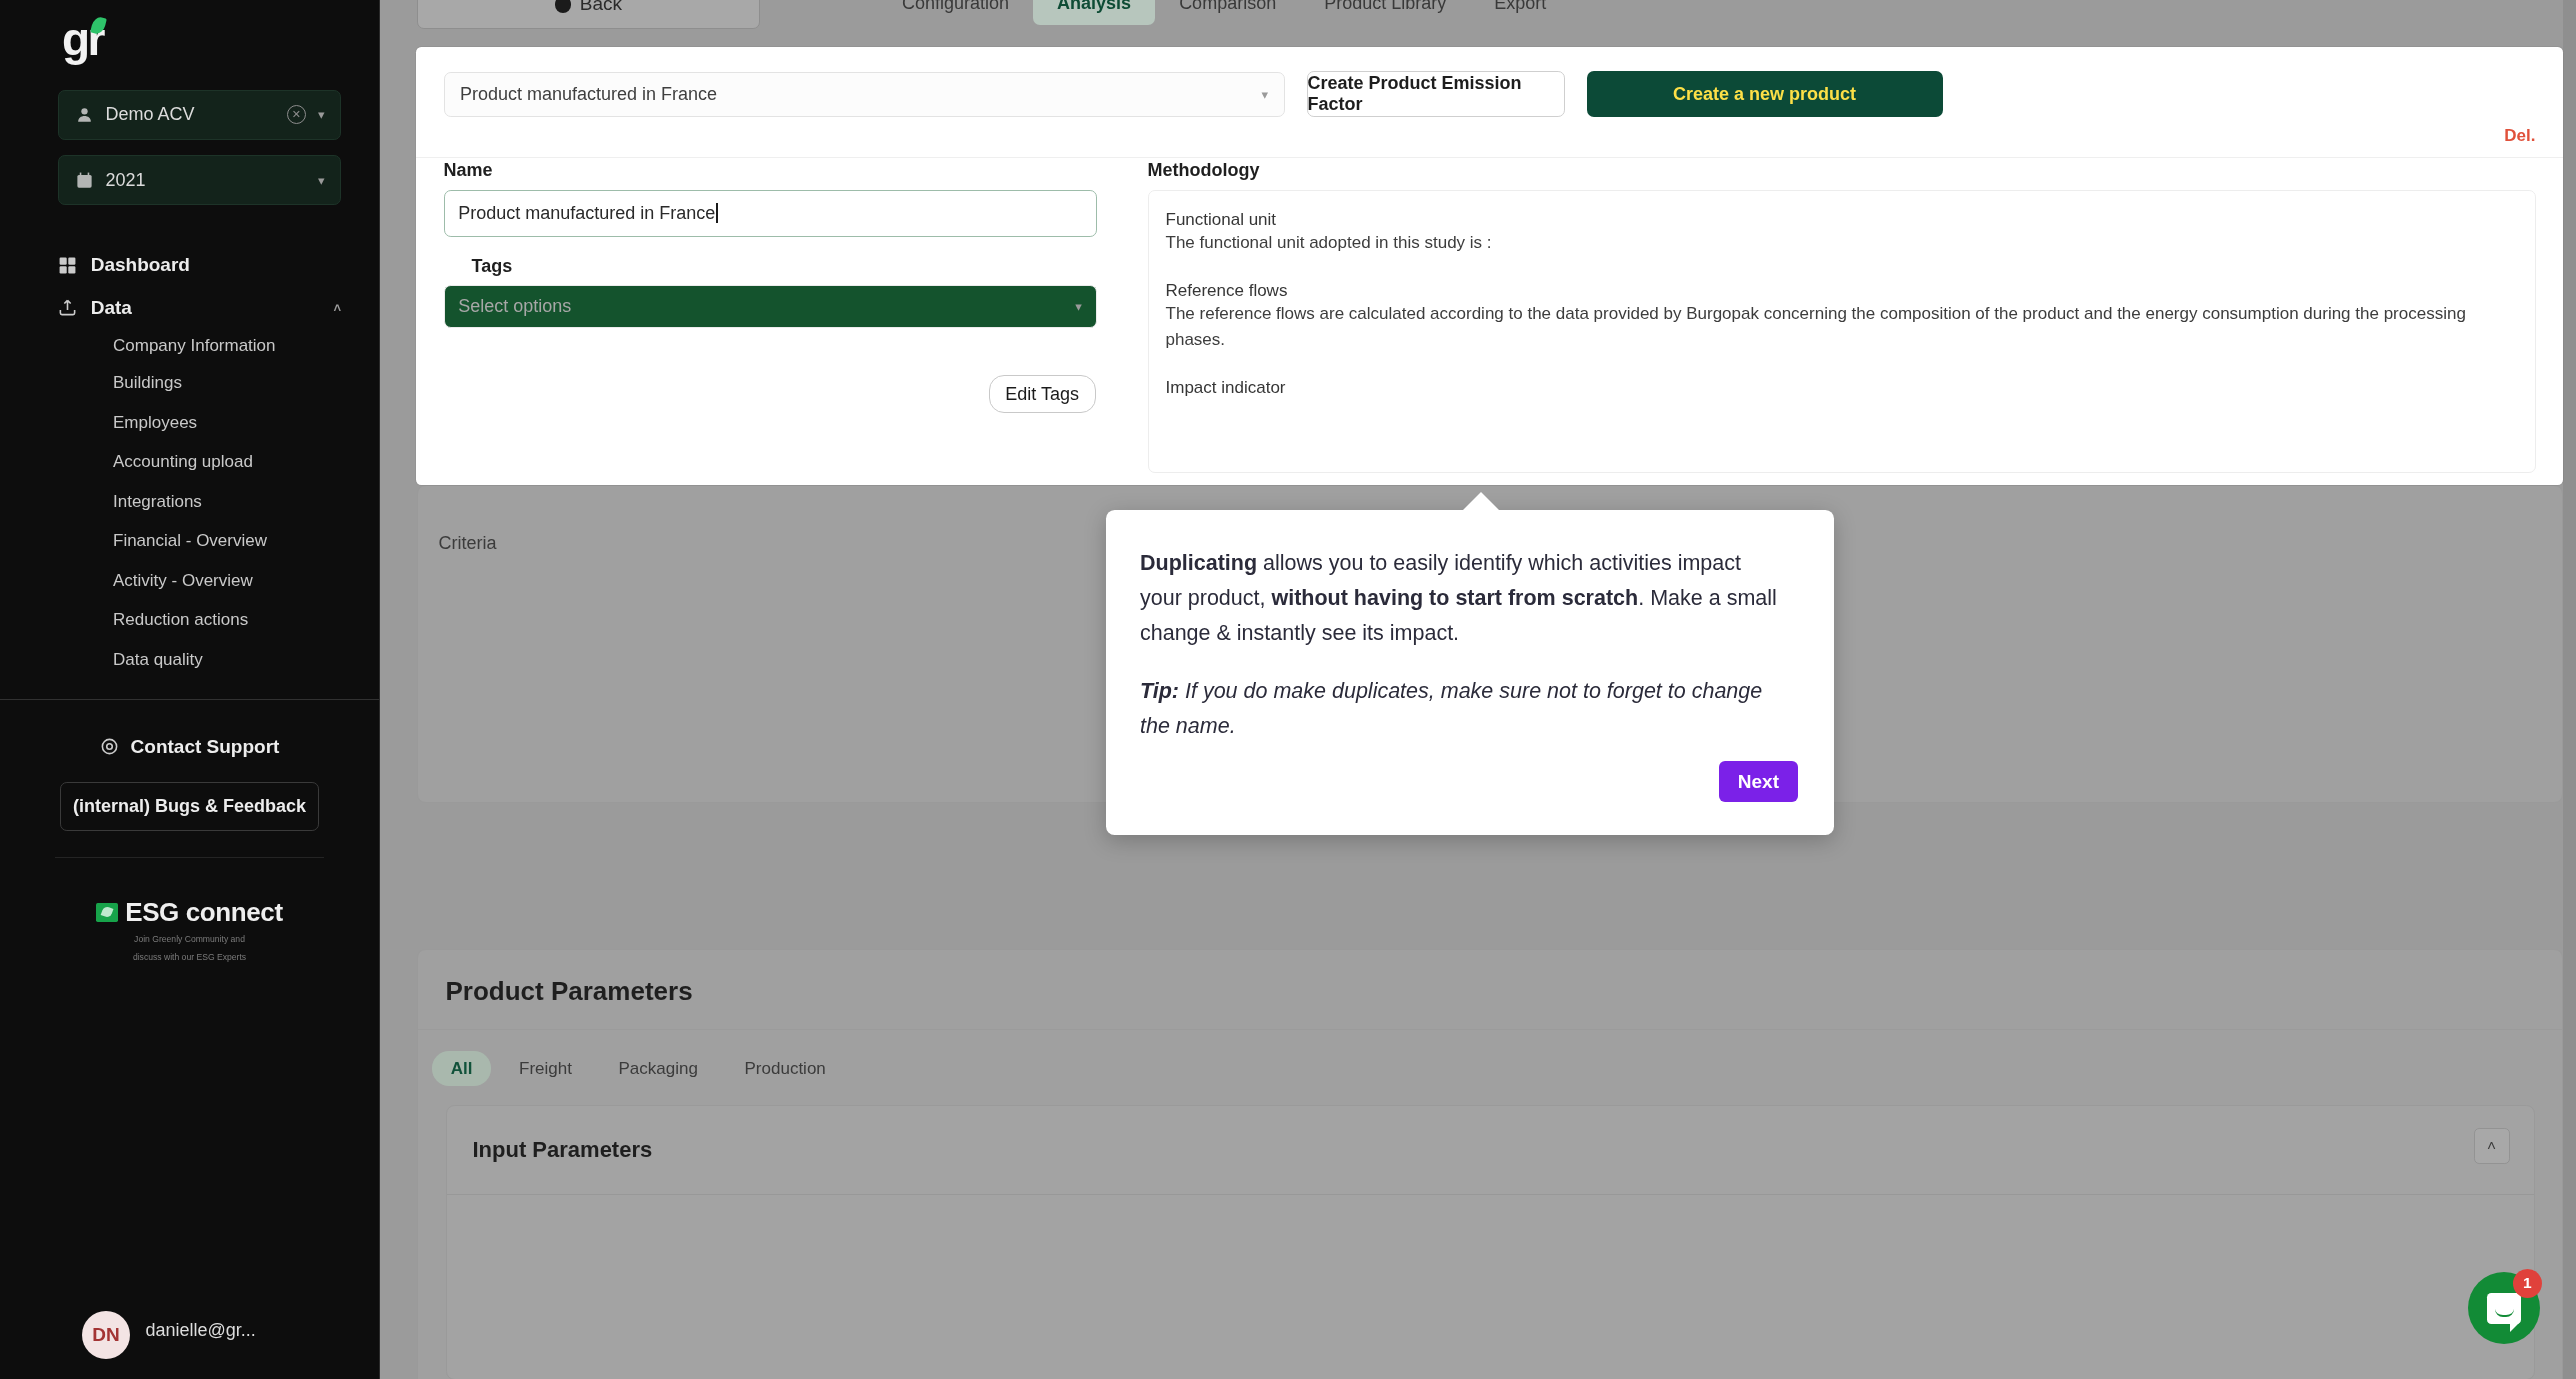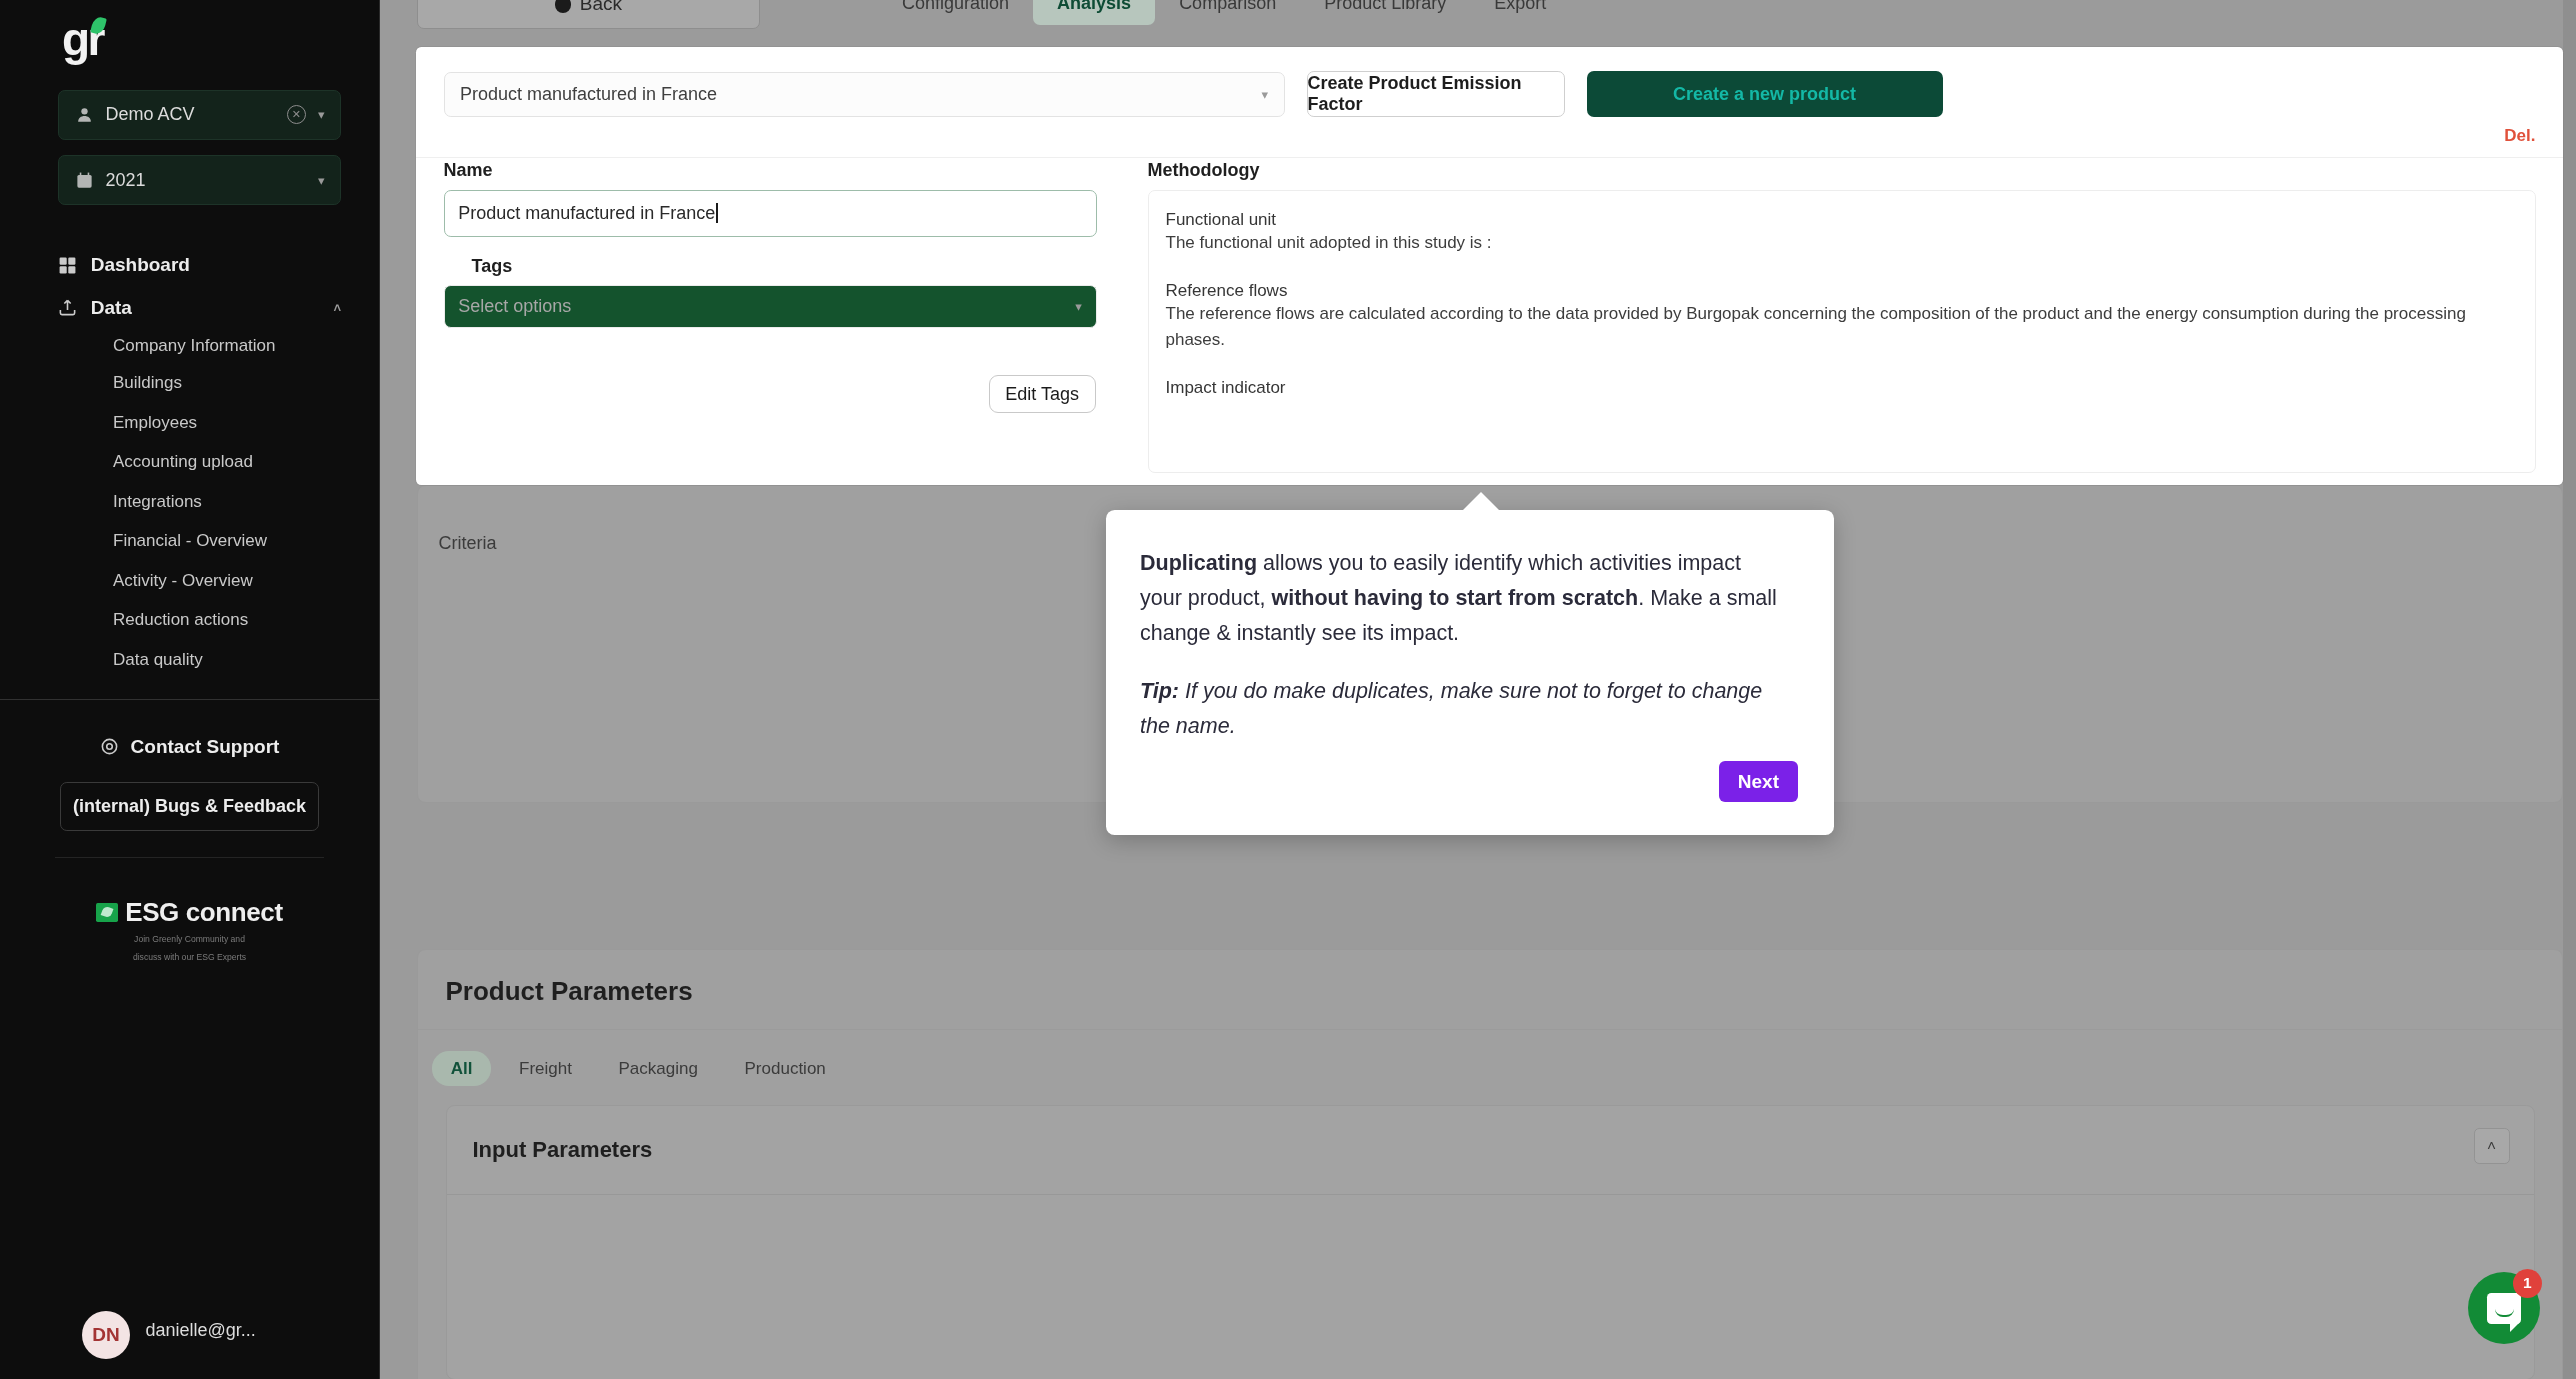--- a/index.html
+++ b/index.html
@@ -168,21 +168,21 @@
     display: flex; align-items: center; padding: 0 15.5px;
     font-size: 18px; color: #3f3f3f;
   }
   .prod-select .lbl { flex: 1; }
   .btn {
     height: 46px; border-radius: 6.9px;
     display: flex; align-items: center; justify-content: center;
     font-size: 18px; font-weight: bold;
   }
   .btn-outline { width: 258px; border: 0.9px solid #cfcfcf; background: #fff; color: #1e1e1e; }
-  .btn-primary { width: 356px; background: #0c4a37; color: #14b8a6; }
+  .btn-primary { width: 356px; background: #0c4a37; color: #fde047; }
   .del-link {
     position: absolute; right: 27.5px; top: 79px;
     font-size: 17px; font-weight: bold; color: #e0513b;
   }
   .spot-hr { position: absolute; left: 0; right: 0; top: 110px; height: 0.9px; background: #efefef; }
 
   .form-grid { display: flex; gap: 26px; padding-top: 43px; }
   .col-left { width: 678px; position: relative; }
   .col-right { flex: 1; }
   .fld-label { font-size: 18px; font-weight: bold; color: #1f1f1f; margin-bottom: 8.6px; }
@@ -194,21 +194,21 @@
   .caret { display:inline-block; width: 1.7px; height: 20.6px; background: #1a1a1a; margin-left: 0.9px; }
   .tags-label { margin-top: 19px; margin-left: 28px; }
   .tags-input {
     width: 653px; height: 43px; border: 0.9px solid #ececec; border-radius: 6.9px;
     display: flex; align-items: center; padding: 0 13.7px;
     font-size: 18px; color: #a7a7a7; background: #14532d;
   }
   .tags-input .lbl { flex: 1; }
   .edit-tags {
     position: absolute; right: 26px; top: 215px;
-    border: 0.9px solid #c9c9c9; border-radius: 9px; background: #fff;
+    border: 0.9px solid #c9c9c9; border-radius: 15px; background: #fff;
     padding: 7.7px 15.5px; font-size: 18px; color: #1b1b1b;
   }
   .method-box {
     border: 0.9px solid #ededed; border-radius: 6.9px; background: #fff;
     padding: 19px 17px; height: 283px; overflow: hidden;
   }
   .m-h { font-size: 17px; color: #363636; }
   .m-p { font-size: 17px; color: #3d3d3d; line-height: 1.5; }
   .m-gap { height: 26px; }
 

